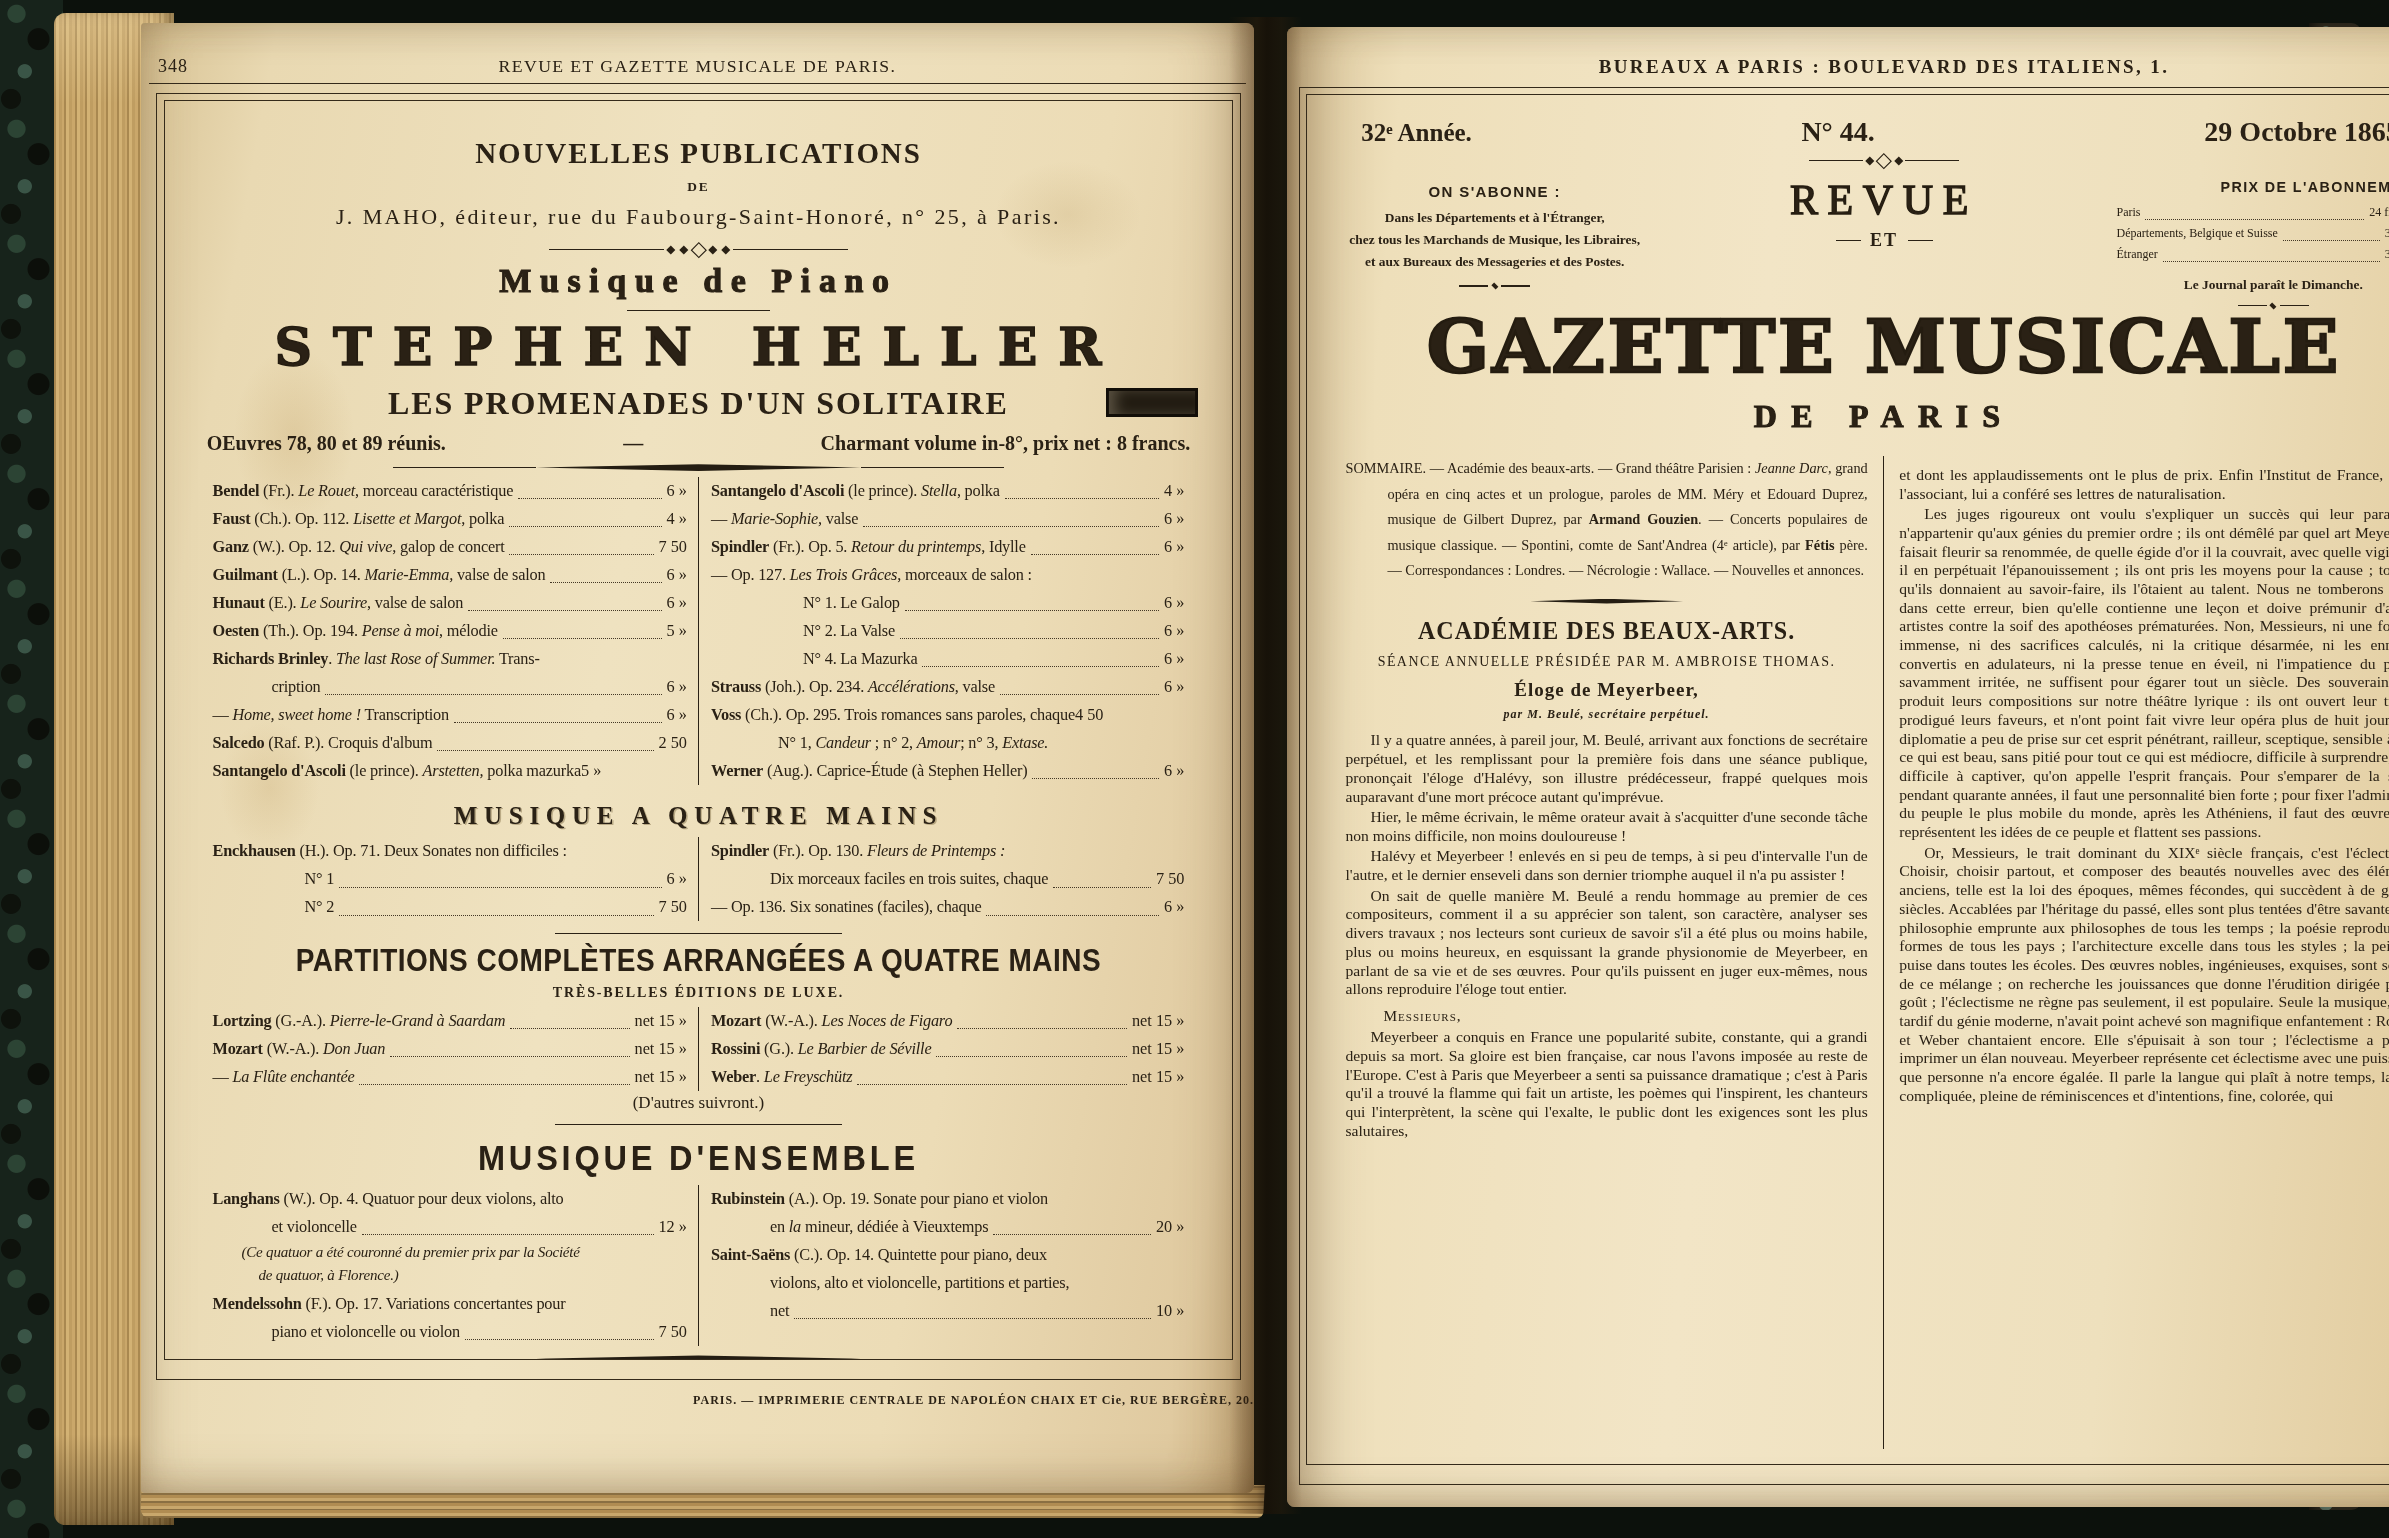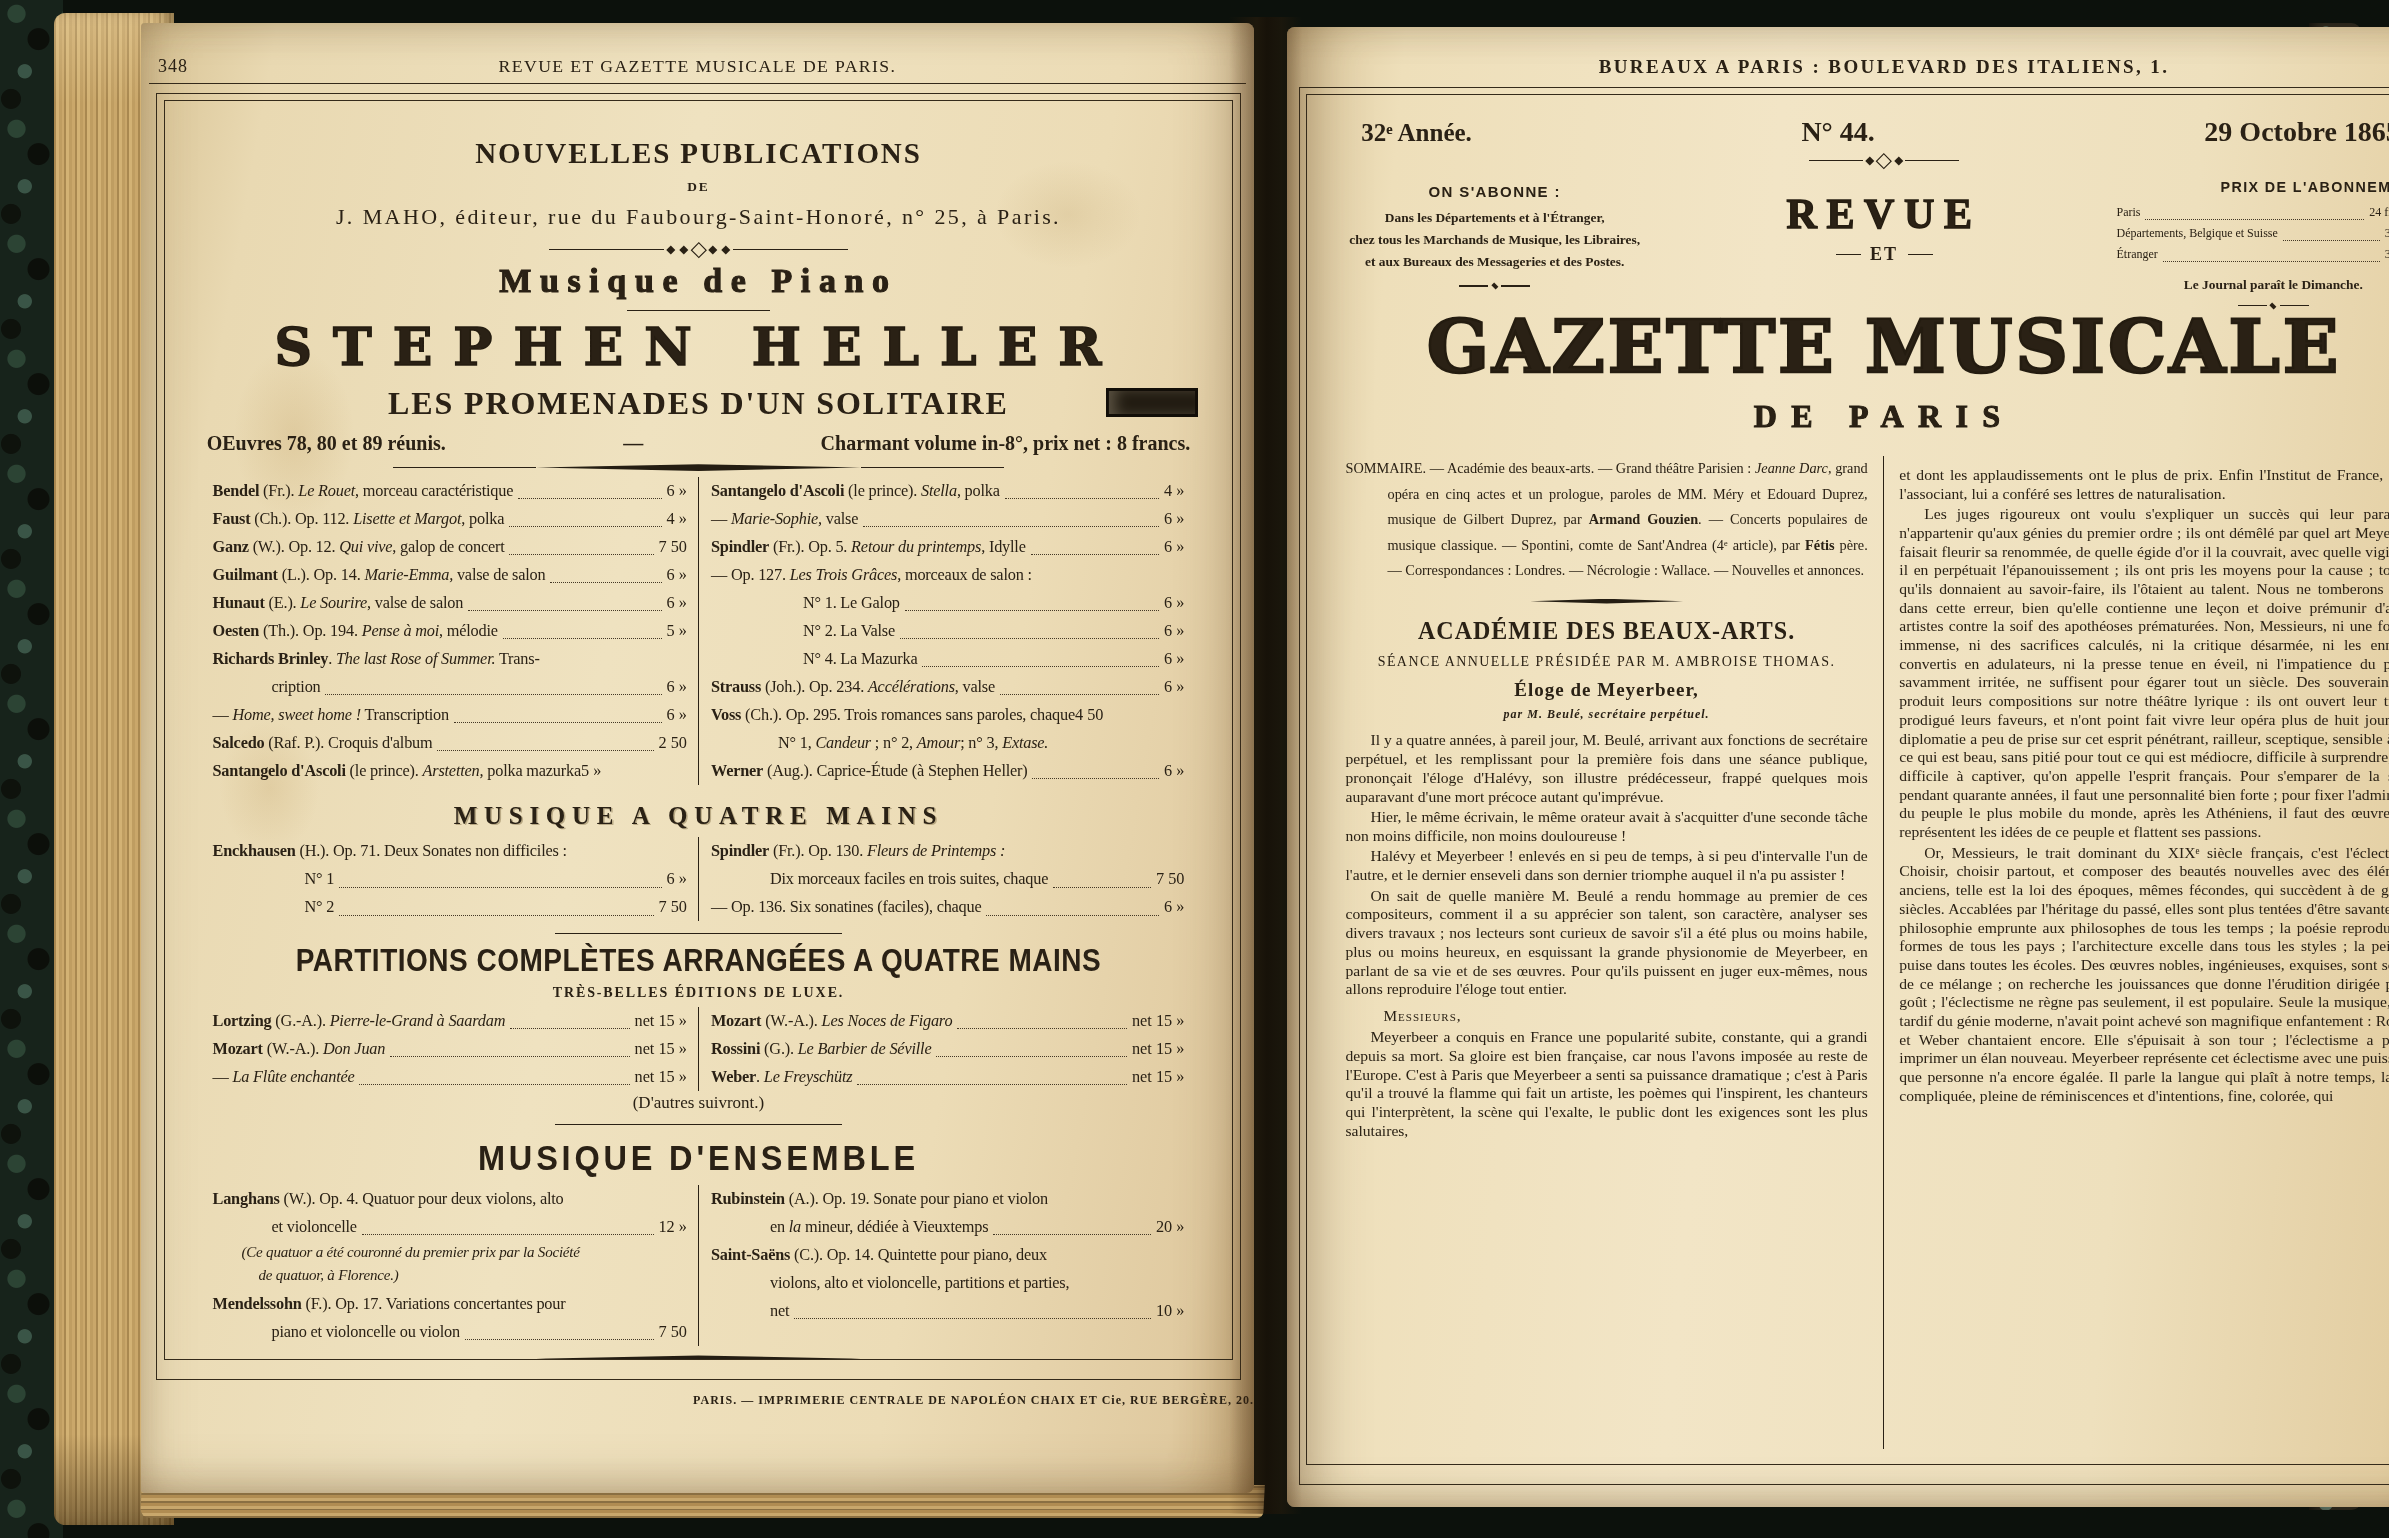--- a/index.html
+++ b/index.html
@@ -153,21 +153,21 @@
 
   .rp-mid{display:flex;align-items:flex-start;padding:3.8px 25px 0 25px;}
   .ab-block{width:325px;text-align:center;margin-top:13.4px;}
   .ab-title{font-size:15px;font-weight:bold;letter-spacing:1.4px;font-family:"Liberation Sans","DejaVu Sans",sans-serif;}
   .ab-lines{margin-top:7.6px;}
   .ab-lines .para{font-size:13.4px;font-weight:bold;line-height:1.65;margin:0;}
   .orn{display:flex;align-items:center;justify-content:center;gap:3.8px;margin:9.6px auto 0 auto;}
   .orn .ln{width:29px;height:1.4px;background:#2a2115;}
   .orn .dia{width:5.7px;height:5.7px;background:#2a2115;transform:rotate(45deg) scaleY(.65);}
   .mid-center{flex:1;text-align:center;}
-  .revue{font-size:42px;font-weight:bold;letter-spacing:9.6px;-webkit-text-stroke:1.4px #241c10;margin-top:21px;}
+  .revue{font-size:42px;font-weight:normal;letter-spacing:9.6px;-webkit-text-stroke:1.4px #241c10;margin-top:7px;}
   .et-row{display:flex;align-items:center;justify-content:center;gap:9.6px;margin-top:5.7px;}
   .et-row .ln{width:25px;height:1.4px;background:#2a2115;}
   .et{font-size:18px;font-weight:bold;letter-spacing:1.9px;}
   .prix-block{width:325px;margin-top:9.6px;}
   .prix-title{text-align:right;font-size:14.3px;font-weight:bold;letter-spacing:1.4px;font-family:"Liberation Sans","DejaVu Sans",sans-serif;}
   .prix-rows{margin-top:7.6px;padding:0 5.7px;}
   .prix-rows .crow{font-size:12px;line-height:1.75;}
   .prix-rows .ctxt{letter-spacing:0;}
   .prix-rows .dots{border-bottom-width:1.4px;margin-bottom:3.8px;}
   .prix-note{text-align:center;font-size:13.4px;font-weight:bold;margin-top:11.5px;}

